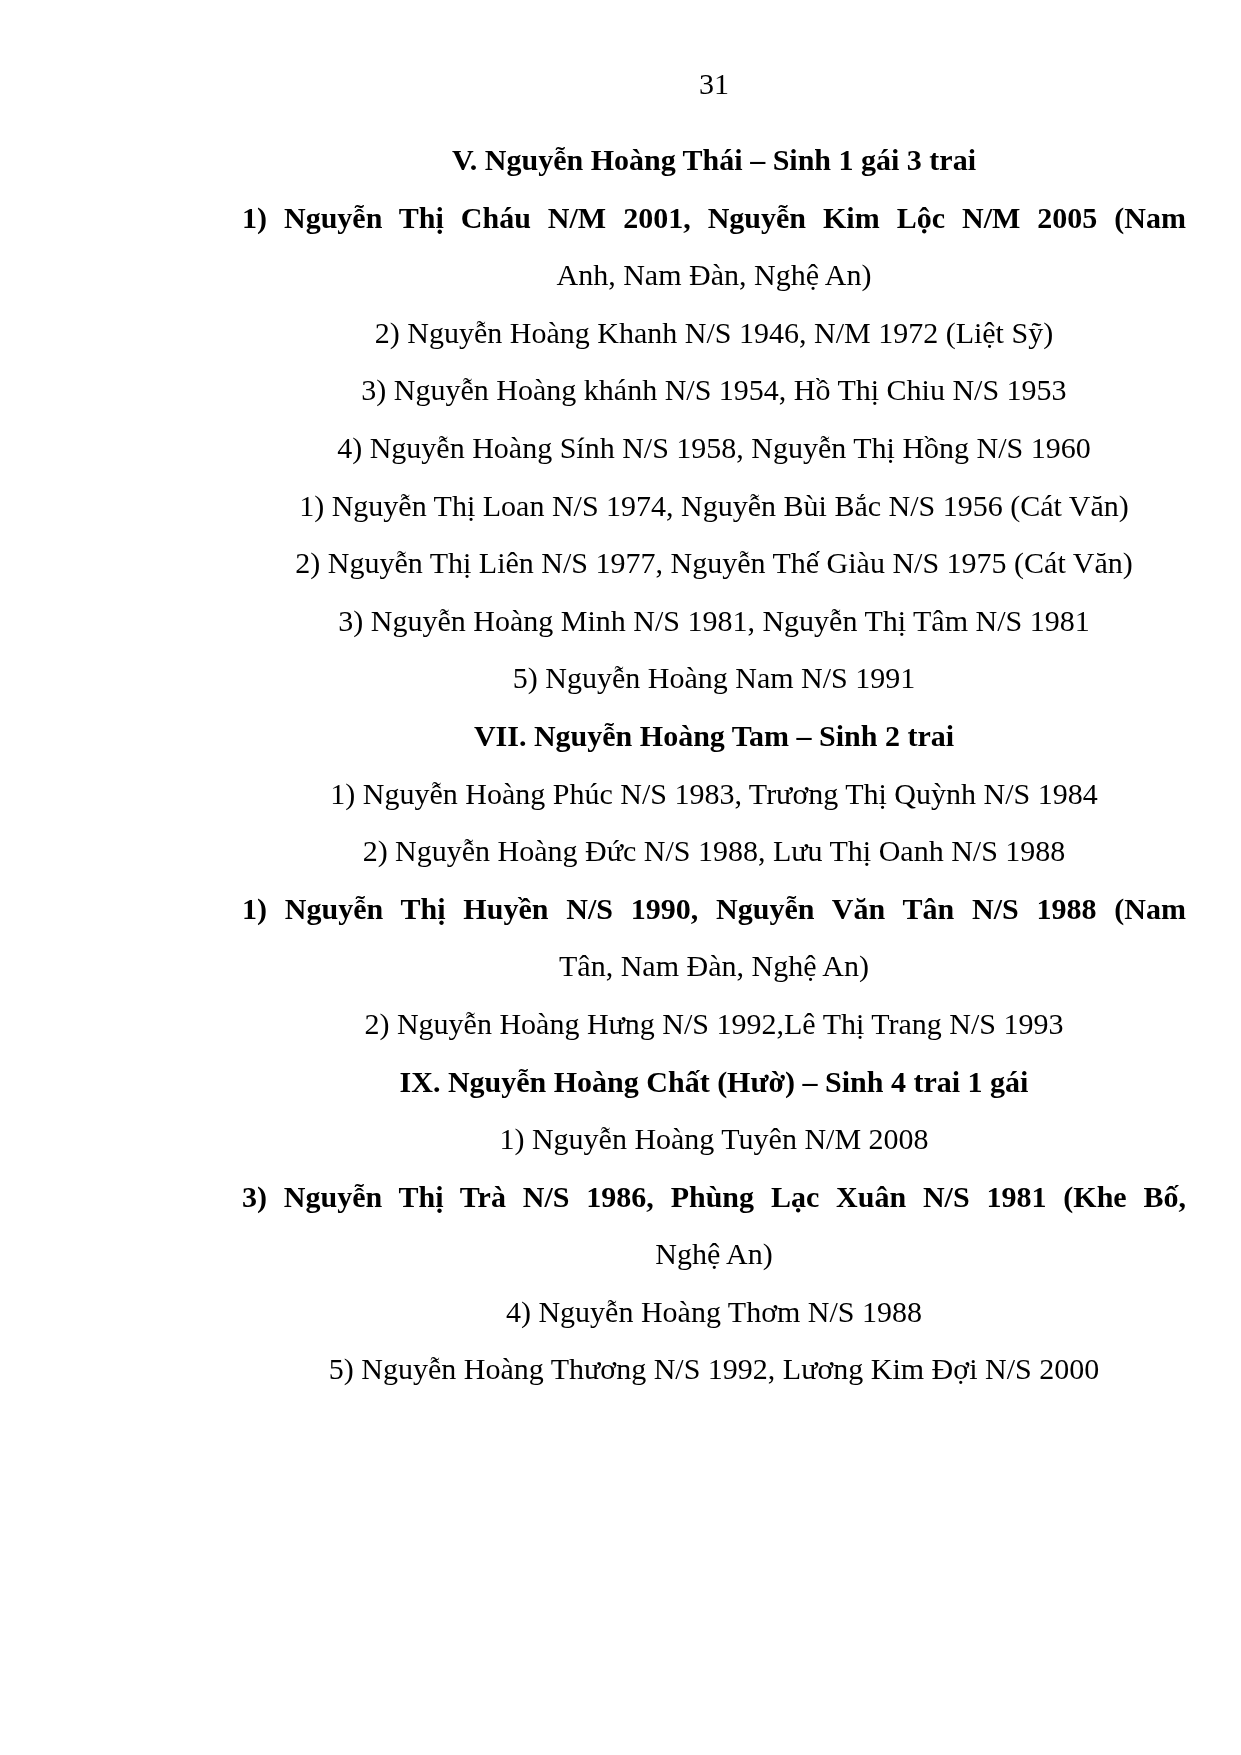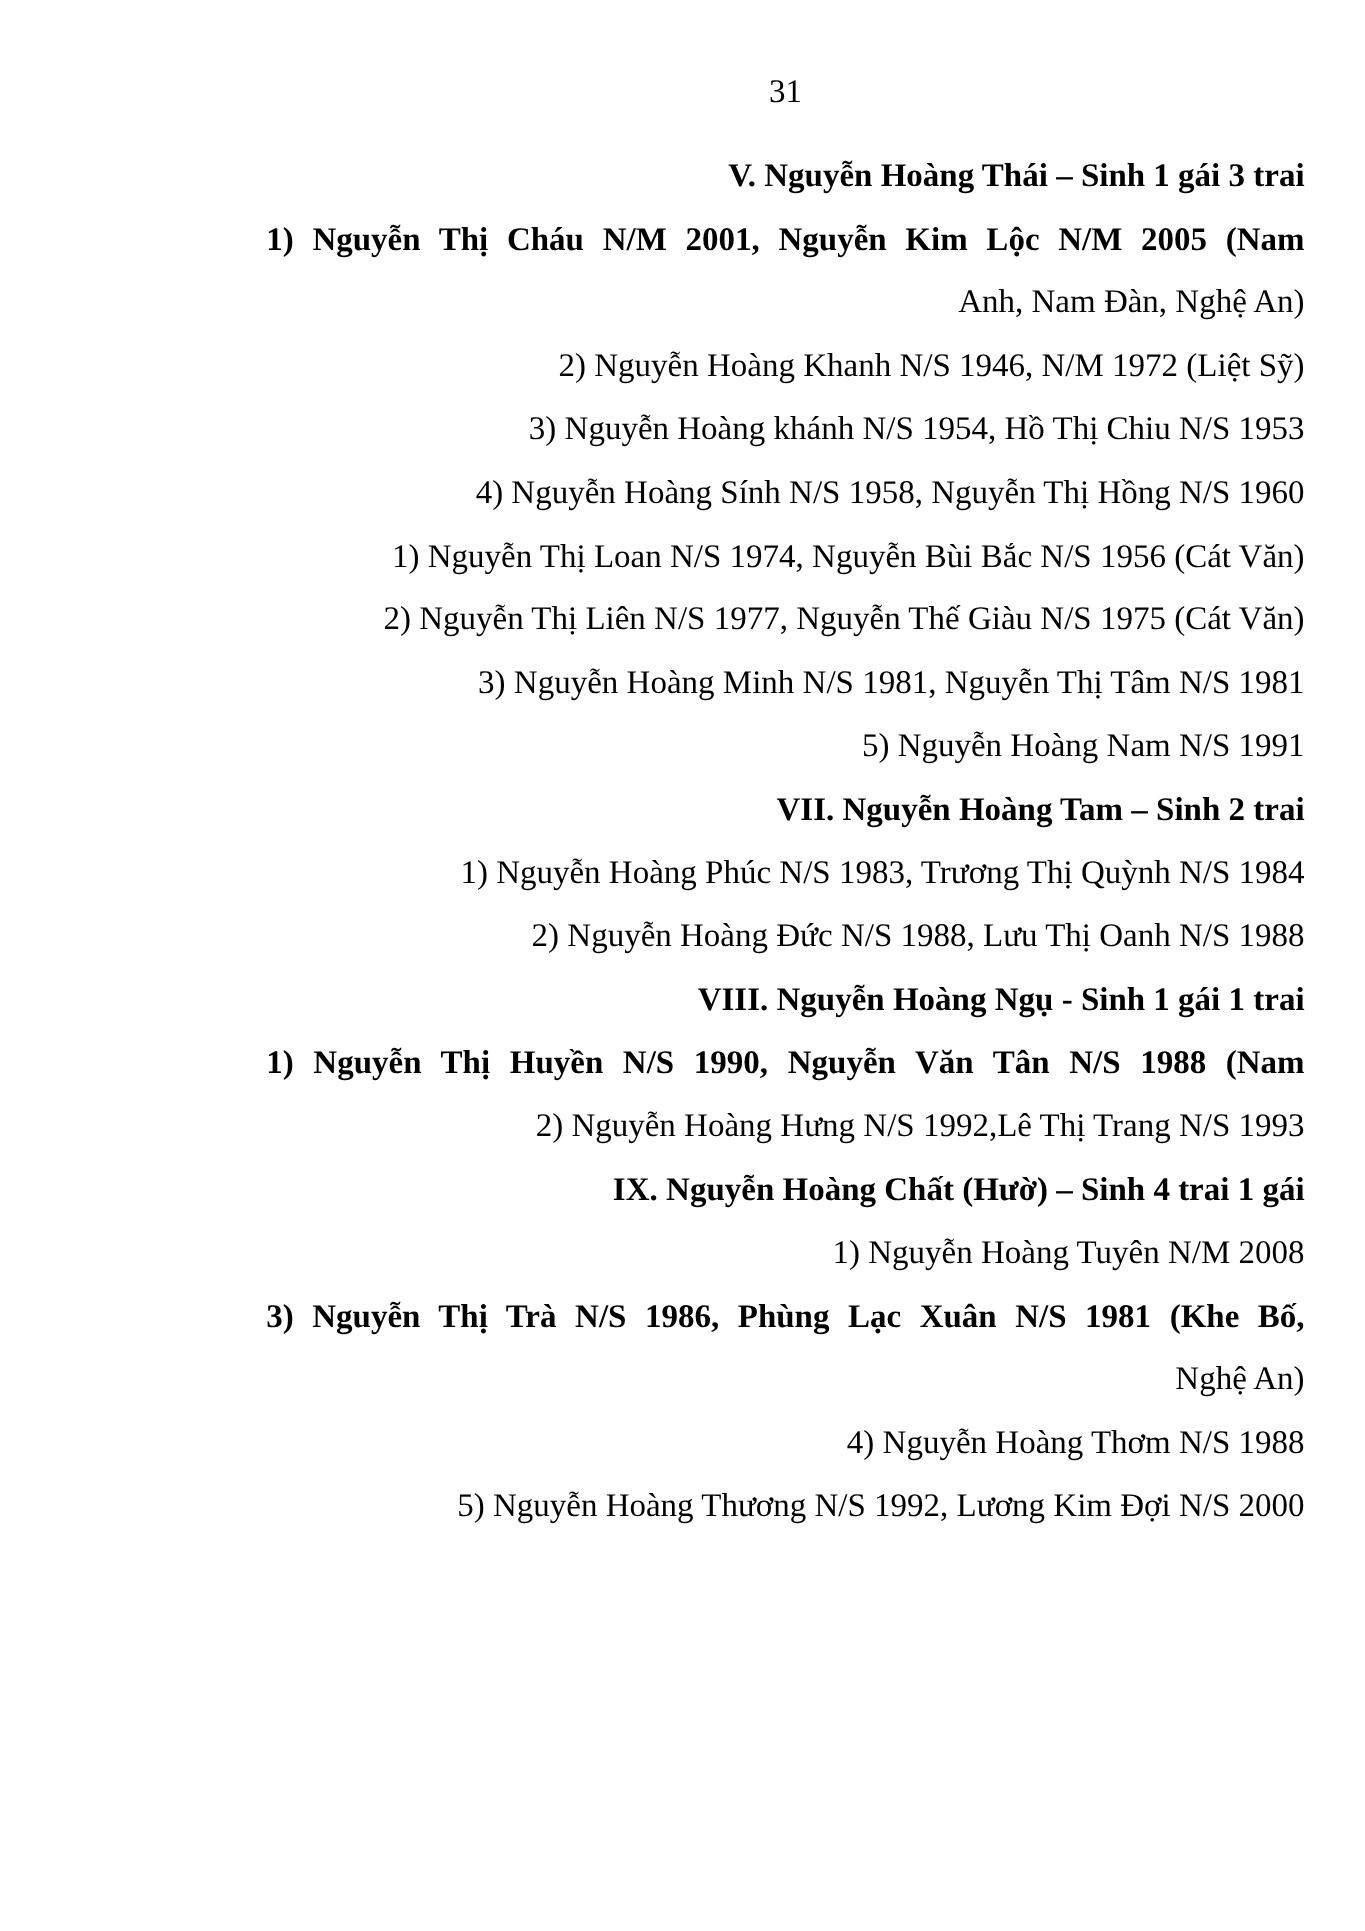--- a/index.html
+++ b/index.html
@@ -30,21 +30,21 @@
     position: absolute;
     left: 206px;
     width: 944px;
     top: 131px;
     font-size: 30px;
   }
   .line {
     height: 57.6px;
     line-height: 57.6px;
     white-space: nowrap;
-    text-align: right;
+    text-align: center;
   }
   .line.heading {
     font-weight: bold;
   }
   .line.justify {
     white-space: normal;
     text-align: justify;
     text-align-last: justify;
     overflow: hidden;
     font-weight: bold;
@@ -62,22 +62,22 @@
       <div class="line body">2) Nguyễn Hoàng Khanh N/S 1946, N/M 1972 (Liệt Sỹ)</div>
       <div class="line body">3) Nguyễn Hoàng khánh N/S 1954, Hồ Thị Chiu N/S 1953</div>
       <div class="line body">4) Nguyễn Hoàng Sính N/S 1958, Nguyễn Thị Hồng N/S 1960</div>
       <div class="line body">1) Nguyễn Thị Loan N/S 1974, Nguyễn Bùi Bắc N/S 1956 (Cát Văn)</div>
       <div class="line body">2) Nguyễn Thị Liên N/S 1977, Nguyễn Thế Giàu N/S 1975 (Cát Văn)</div>
       <div class="line body">3) Nguyễn Hoàng Minh N/S 1981, Nguyễn Thị Tâm N/S 1981</div>
       <div class="line body">5) Nguyễn Hoàng Nam N/S 1991</div>
       <div class="line heading">VII. Nguyễn Hoàng Tam – Sinh 2 trai</div>
       <div class="line body">1) Nguyễn Hoàng Phúc N/S 1983, Trương Thị Quỳnh N/S 1984</div>
       <div class="line body">2) Nguyễn Hoàng Đức N/S 1988, Lưu Thị Oanh N/S 1988</div>
-      <div class="line heading">VIII. Nguyễn Hoàng Ngụ - Sinh 1 gái 1 trai</div>
       <div class="line justify">1) Nguyễn Thị Huyền N/S 1990, Nguyễn Văn Tân N/S 1988 (Nam</div>
+      <div class="line body">Tân, Nam Đàn, Nghệ An)</div>
       <div class="line body">2) Nguyễn Hoàng Hưng N/S 1992,Lê Thị Trang N/S 1993</div>
       <div class="line heading">IX. Nguyễn Hoàng Chất (Hườ) – Sinh 4 trai 1 gái</div>
       <div class="line body">1) Nguyễn Hoàng Tuyên N/M 2008</div>
       <div class="line justify">3) Nguyễn Thị Trà N/S 1986, Phùng Lạc Xuân N/S 1981 (Khe Bố,</div>
       <div class="line body">Nghệ An)</div>
       <div class="line body">4) Nguyễn Hoàng Thơm N/S 1988</div>
       <div class="line body">5) Nguyễn Hoàng Thương N/S 1992, Lương Kim Đợi N/S 2000</div>
     </div>
 </div>
 

